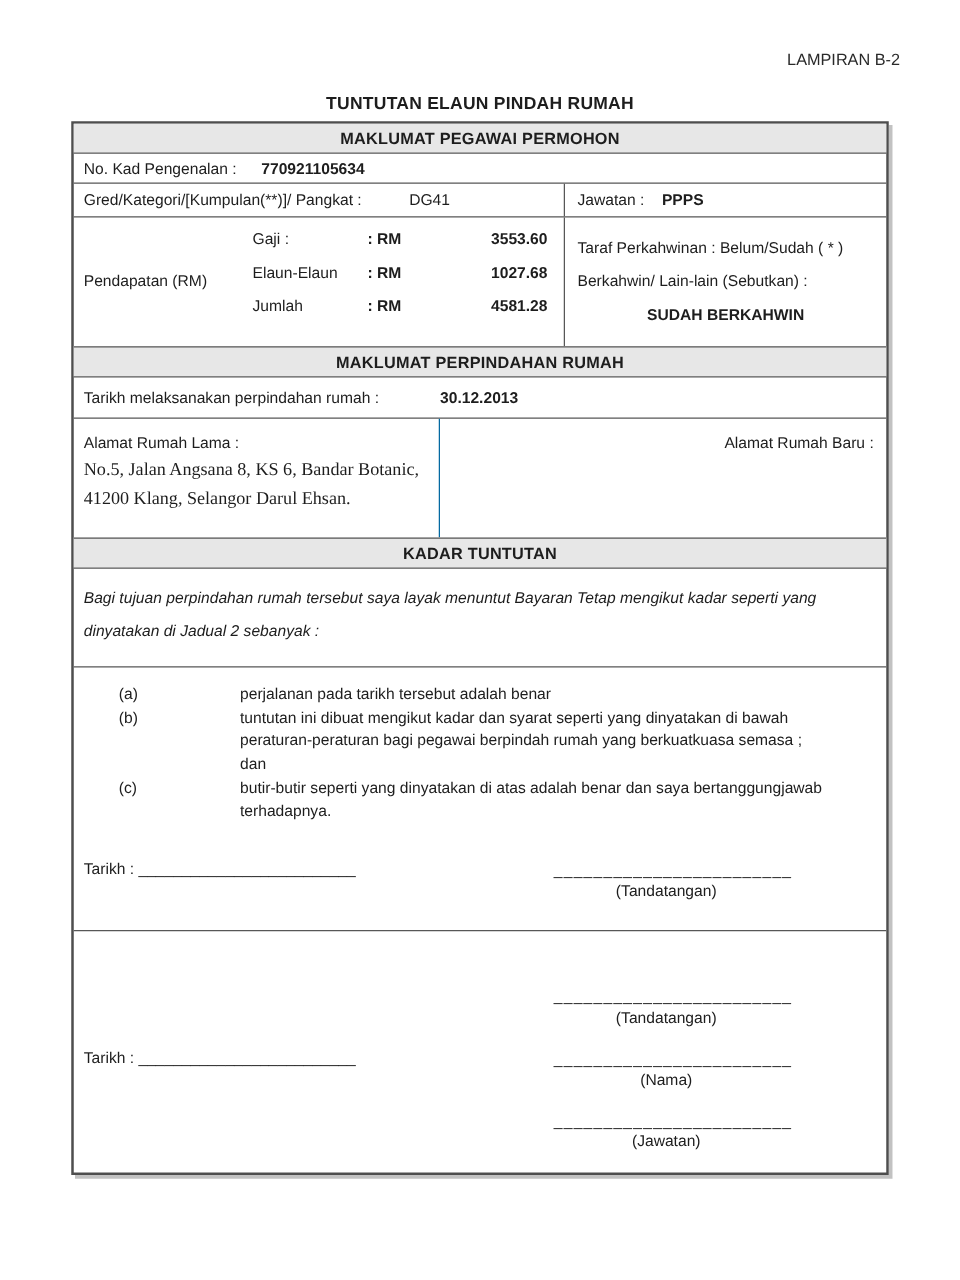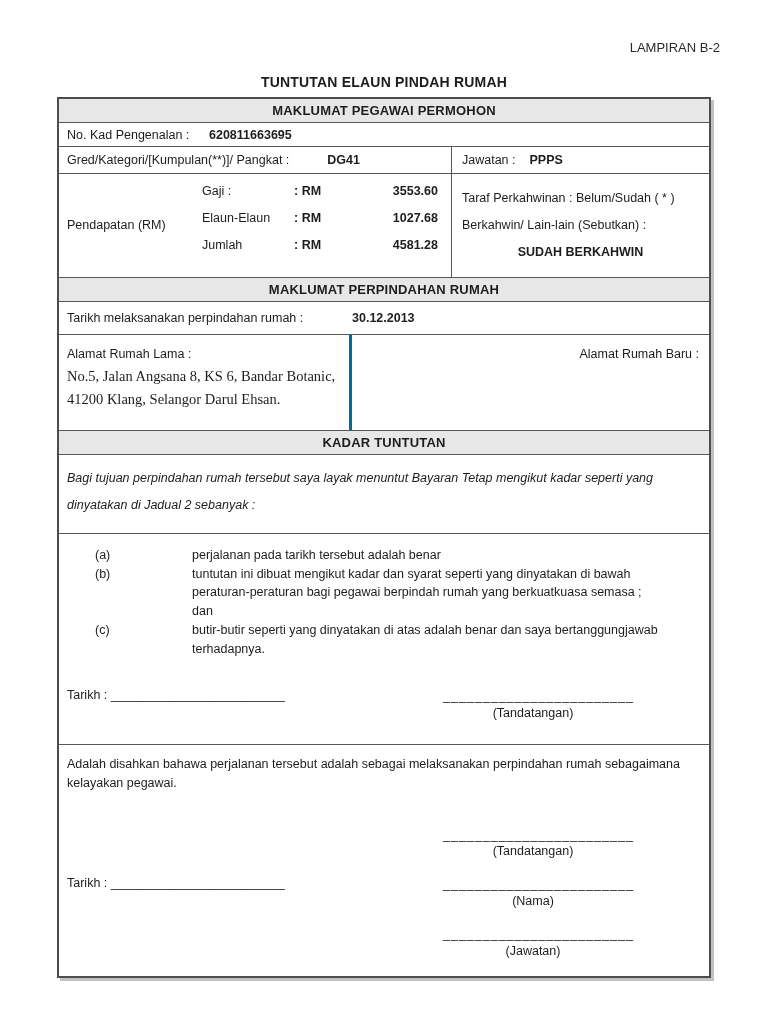--- a/index.html
+++ b/index.html
@@ -48,40 +48,40 @@
 
   .kv { display: flex; align-items: center; padding: 4px 8px; min-height: 24px; }
   .kv .lbl { width: 142px; flex: none; }
   .kv .val { font-weight: bold; }
 
   .split { display: flex; }
   .split > .cell-l { width: 393px; flex: none; border-right: 1px solid #575757; }
   .split > .cell-r { flex: 1; }
 
   .grade-row .cell-l { display: flex; align-items: center; padding: 6px 8px; }
-  .grade-row .cell-l .val { font-weight: bold; margin-left: 38px; }
+  .grade-row .cell-l .val { font-weight: normal; margin-left: 38px; }
   .grade-row .cell-r { display: flex; align-items: center; padding: 6px 10px; }
   .grade-row .cell-r .val { font-weight: bold; margin-left: 14px; }
 
   .income .cell-l { display: flex; padding: 10px 0 12px 8px; }
   .income-main { width: 135px; flex: none; display: flex; align-items: center; }
   .income-lines { flex: 1; }
   .income-line { display: flex; height: 27px; align-items: flex-start; }
   .income-line .ilbl { width: 92px; flex: none; }
   .income-line .icur { width: 52px; flex: none; font-weight: bold; }
   .income-line .iamt { width: 92px; flex: none; text-align: right; font-weight: bold; }
   .income .cell-r { padding: 10px 10px 12px 10px; }
   .marital-line { height: 27px; display: flex; align-items: center; }
   .marital-value { height: 27px; display: flex; align-items: center; justify-content: center; font-weight: bold; }
 
   .move-date { display: flex; align-items: center; padding: 8px 8px; min-height: 33px; }
   .move-date .lbl { width: 285px; flex: none; }
   .move-date .val { font-weight: bold; }
 
-  .address .cell-l2 { width: 293px; flex: none; border-right: 3px solid #0369a1; padding: 12px 8px 12px 8px; min-height: 95px; }
+  .address .cell-l2 { width: 293px; flex: none; border-right: 1px solid #0369a1; padding: 12px 8px 12px 8px; min-height: 95px; }
   .address .cell-r2 { flex: 1; padding: 12px 10px; text-align: right; }
   .addr-lines { font-family: "Liberation Serif", serif; font-size: 14.5px; margin-top: 4px; line-height: 1.6; }
 
   .para { padding: 10px 8px 14px 8px; line-height: 2.15; font-style: italic; }
 
   .declare { padding: 12px 8px 22px 8px; }
   .declare-head { margin-bottom: 4px; }
   .item { display: flex; line-height: 1.5; }
   .item .key { width: 125px; flex: none; padding-left: 28px; }
   .item .txt { flex: 1; padding-right: 10px; white-space: pre-line; }
@@ -104,21 +104,21 @@
 <div class="corner-label">LAMPIRAN B-2</div>
 <div class="doc-title">TUNTUTAN ELAUN PINDAH RUMAH</div>
 
 <div class="form-table">
 
   <div class="row band">MAKLUMAT PEGAWAI PERMOHON</div>
 
 
   <div class="row kv">
     <span class="lbl">No. Kad Pengenalan :</span>
-    <span class="val">620811663695</span>
+    <span class="val">770921105634</span>
   </div>
 
   <div class="row split grade-row">
     <div class="cell-l">
       <span class="lbl2">Gred/Kategori/[Kumpulan(**)]/ Pangkat :</span>
       <span class="val">DG41</span>
     </div>
     <div class="cell-r">
       <span>Jawatan :</span>
       <span class="val">PPPS</span>
@@ -198,21 +198,20 @@
       </span>
       <span class="sig-block">
         <span class="sig-line">________________________</span>
         <span>(Tandatangan)</span>
       </span>
     </div>
   </div>
 
 
   <div class="row cert">
-    <div class="cert-statement">Adalah disahkan bahawa perjalanan tersebut adalah sebagai melaksanakan perpindahan rumah sebagaimana kelayakan pegawai.</div>
 
     <div class="sig-block block1">
       <span class="sig-line">________________________</span>
       <span>(Tandatangan)</span>
     </div>
 
     <div class="row2">
       <span class="date-slot">
         <span>Tarikh :</span>
         <span>_________________________</span>

